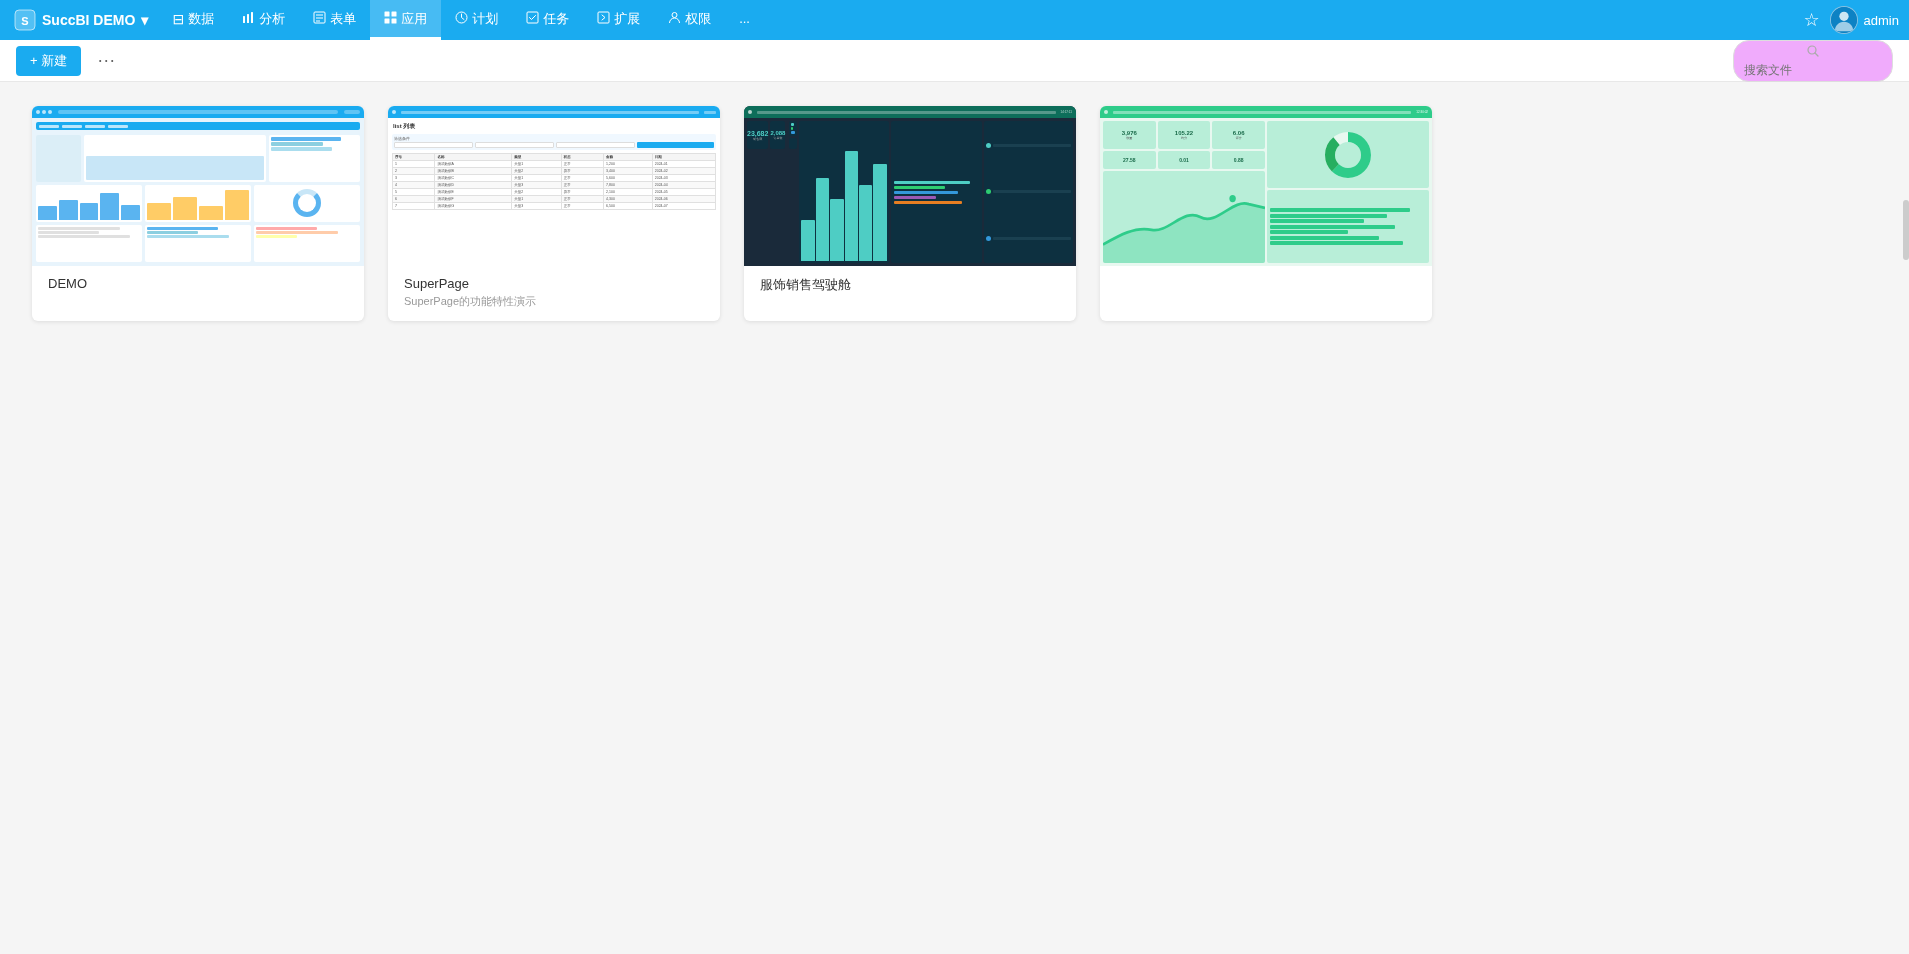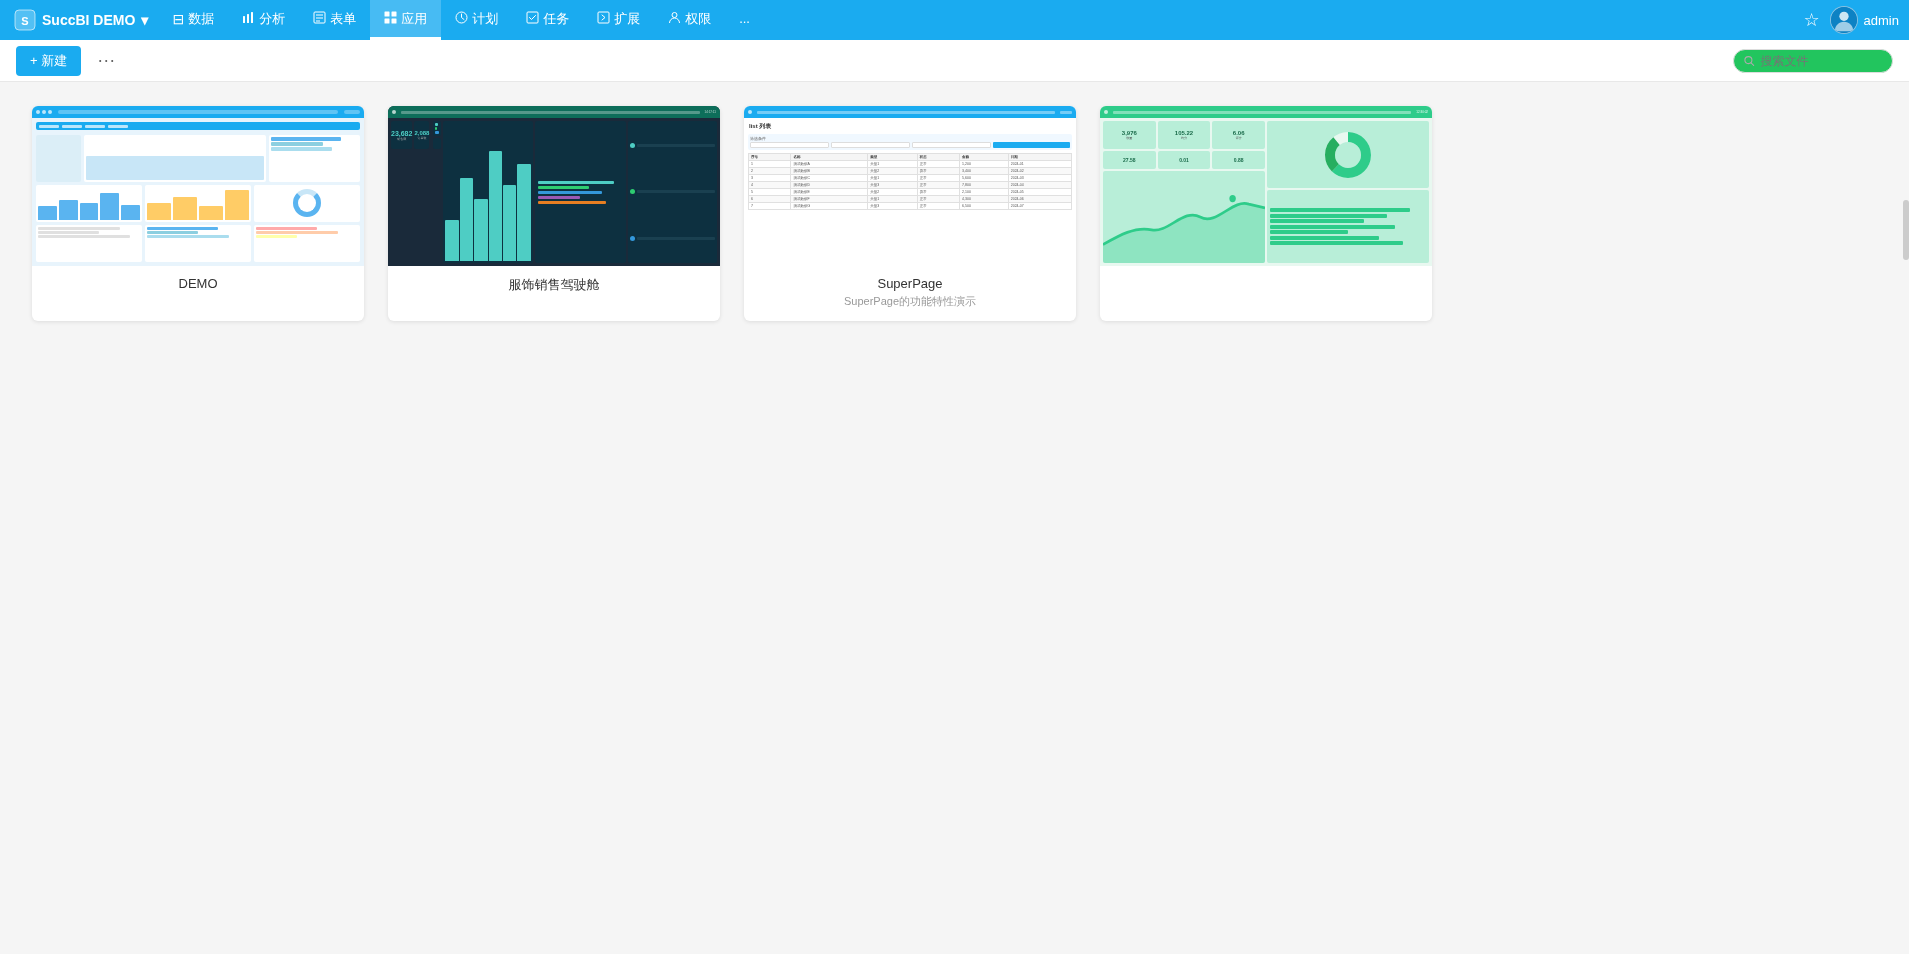--- a/index.html
+++ b/index.html
@@ -102,22 +102,23 @@
       border-radius: 4px;
     }
     .toolbar-spacer { flex: 1; }
     .search-box {
       display: flex;
       align-items: center;
       border: 1px solid #ddd;
       border-radius: 16px;
       padding: 4px 10px;
       gap: 6px;
-      background: #22c55e;
+      background: #f0abfc;
       width: 160px;
+      flex-direction: column;
     }
     .search-box input {
       border: none;
       outline: none;
       background: transparent;
       font-size: 12px;
       color: #333;
       width: 100%;
       font-family: inherit;
     }
@@ -143,21 +144,20 @@
       transition: box-shadow 0.2s;
     }
     .card-thumb {
       width: 100%;
       height: 160px;
       overflow: hidden;
       position: relative;
     }
     .card-info {
       padding: 10px 16px 12px;
-      text-align: center;
     }
     .card-title {
       font-size: 13px;
       color: #333;
       font-weight: 500;
     }
     .card-subtitle {
       font-size: 11px;
       color: #999;
       margin-top: 3px;
@@ -447,105 +447,20 @@
                 <div style="height:3px;background:#ffaaaa;border-radius:1px;margin-bottom:1px;width:60%;"></div>
                 <div style="height:3px;background:#ffccaa;border-radius:1px;margin-bottom:1px;width:80%;"></div>
                 <div style="height:3px;background:#ffffaa;border-radius:1px;width:40%;"></div>
               </div>
             </div>
           </div>
         </div>
       </div>
       <div class="card-info">
         <div class="card-title">DEMO</div>
-      </div>
-    </div>
-
-    <div class="card">
-      <div class="card-thumb">
-        <div class="thumb-fushi">
-          <div class="fu-header">
-            <div style="width:4px;height:4px;border-radius:50%;background:rgba(255,255,255,0.7);"></div>
-            <div style="flex:1;height:3px;background:rgba(255,255,255,0.3);border-radius:1px;margin:0 3px;"></div>
-            <div style="font-size:3px;color:rgba(255,255,255,0.7);">14:17:11</div>
-          </div>
-          <div class="fu-body">
-
-            <div style="display:flex;gap:2px;height:28px;flex-shrink:0;">
-              <div style="flex:1;background:#0d3040;border-radius:2px;display:flex;flex-direction:column;align-items:center;justify-content:center;">
-                <div style="font-size:7px;color:#4ecdc4;font-weight:bold;">23,682</div>
-                <div style="font-size:3px;color:#aaa;">销售额</div>
-              </div>
-              <div style="flex:1;background:#0d3040;border-radius:2px;display:flex;flex-direction:column;align-items:center;justify-content:center;">
-                <div style="font-size:6px;color:#4ecdc4;font-weight:bold;">2,088</div>
-                <div style="font-size:3px;color:#aaa;">订单数</div>
-              </div>
-              <div style="flex:2.5;background:#1e3a4a;border-radius:2px;display:flex;align-items:center;justify-content:center;position:relative;overflow:hidden;">
-
-                <svg width="90%" height="90%" viewBox="0 0 100 70" style="position:absolute;">
-                  <path d="M15,20 L35,10 L55,12 L70,8 L85,15 L90,25 L85,35 L80,45 L70,55 L60,60 L50,58 L40,60 L30,55 L20,50 L10,40 L12,30 Z" fill="#2a6e5a" opacity="0.7"></path>
-                  <circle cx="45" cy="30" r="2" fill="#ff6b6b"></circle>
-                  <circle cx="55" cy="25" r="1.5" fill="#ff6b6b"></circle>
-                  <circle cx="65" cy="35" r="1.5" fill="#ff6b6b"></circle>
-                  <circle cx="35" cy="40" r="1.5" fill="#ff6b6b"></circle>
-                  <circle cx="50" cy="45" r="2" fill="#ff6b6b"></circle>
-                </svg>
-              </div>
-              <div style="flex:1.5;display:flex;flex-direction:column;gap:2px;">
-                <div style="flex:1;background:#0d3040;border-radius:2px;display:flex;flex-direction:column;justify-content:center;padding:2px;">
-                  <div style="height:3px;background:#4ecdc4;border-radius:1px;width:70%;margin-bottom:1px;"></div>
-                  <div style="height:3px;background:#2ecc71;border-radius:1px;width:50%;margin-bottom:1px;"></div>
-                  <div style="height:3px;background:#3498db;border-radius:1px;width:80%;"></div>
-                </div>
-                <div style="flex:1;background:#0d3040;border-radius:2px;display:flex;align-items:flex-end;gap:1px;padding:2px;">
-                  <div style="flex:1;background:#4ecdc4;height:60%;border-radius:1px 1px 0 0;"></div>
-                  <div style="flex:1;background:#4ecdc4;height:80%;border-radius:1px 1px 0 0;"></div>
-                  <div style="flex:1;background:#4ecdc4;height:50%;border-radius:1px 1px 0 0;"></div>
-                  <div style="flex:1;background:#4ecdc4;height:90%;border-radius:1px 1px 0 0;"></div>
-                  <div style="flex:1;background:#4ecdc4;height:70%;border-radius:1px 1px 0 0;"></div>
-                </div>
-              </div>
-            </div>
-
-            <div style="display:flex;gap:2px;flex:1;min-height:0;">
-              <div style="flex:1;background:#0d3040;border-radius:2px;display:flex;align-items:flex-end;gap:1px;padding:2px;">
-                <div style="flex:1;background:#4ecdc4;height:30%;border-radius:1px 1px 0 0;"></div>
-                <div style="flex:1;background:#4ecdc4;height:60%;border-radius:1px 1px 0 0;"></div>
-                <div style="flex:1;background:#4ecdc4;height:45%;border-radius:1px 1px 0 0;"></div>
-                <div style="flex:1;background:#4ecdc4;height:80%;border-radius:1px 1px 0 0;"></div>
-                <div style="flex:1;background:#4ecdc4;height:55%;border-radius:1px 1px 0 0;"></div>
-                <div style="flex:1;background:#4ecdc4;height:70%;border-radius:1px 1px 0 0;"></div>
-              </div>
-              <div style="flex:1;background:#0d3040;border-radius:2px;display:flex;flex-direction:column;justify-content:center;padding:3px;gap:2px;">
-                <div style="height:3px;background:#4ecdc4;border-radius:1px;width:90%;"></div>
-                <div style="height:3px;background:#2ecc71;border-radius:1px;width:60%;"></div>
-                <div style="height:3px;background:#3498db;border-radius:1px;width:75%;"></div>
-                <div style="height:3px;background:#9b59b6;border-radius:1px;width:50%;"></div>
-                <div style="height:3px;background:#e67e22;border-radius:1px;width:80%;"></div>
-              </div>
-              <div style="flex:1;background:#0d3040;border-radius:2px;padding:2px;display:flex;flex-direction:column;gap:1px;justify-content:space-around;">
-                <div style="display:flex;align-items:center;gap:2px;">
-                  <div style="width:5px;height:5px;border-radius:50%;background:#4ecdc4;flex-shrink:0;"></div>
-                  <div style="height:3px;background:#1a4050;border-radius:1px;flex:1;"></div>
-                </div>
-                <div style="display:flex;align-items:center;gap:2px;">
-                  <div style="width:5px;height:5px;border-radius:50%;background:#2ecc71;flex-shrink:0;"></div>
-                  <div style="height:3px;background:#1a4050;border-radius:1px;flex:1;"></div>
-                </div>
-                <div style="display:flex;align-items:center;gap:2px;">
-                  <div style="width:5px;height:5px;border-radius:50%;background:#3498db;flex-shrink:0;"></div>
-                  <div style="height:3px;background:#1a4050;border-radius:1px;flex:1;"></div>
-                </div>
-              </div>
-            </div>
-          </div>
-        </div>
-      </div>
-      <div class="card-info">
-        <div class="card-title">服饰销售驾驶舱</div>
       </div>
     </div>
 
     <div class="card">
       <div class="card-thumb">
         <div class="thumb-superpage">
           <div class="sp-header">
             <div class="dot" style="width:4px;height:4px;border-radius:50%;background:rgba(255,255,255,0.7);"></div>
             <div style="flex:1;height:3px;background:rgba(255,255,255,0.4);border-radius:1px;margin:0 3px;"></div>
             <div style="width:12px;height:3px;background:rgba(255,255,255,0.4);border-radius:1px;"></div>
@@ -635,20 +550,105 @@
         </div>
       </div>
       <div class="card-info">
         <div class="card-title">SuperPage</div>
         <div class="card-subtitle">SuperPage的功能特性演示</div>
       </div>
     </div>
 
     <div class="card">
       <div class="card-thumb">
+        <div class="thumb-fushi">
+          <div class="fu-header">
+            <div style="width:4px;height:4px;border-radius:50%;background:rgba(255,255,255,0.7);"></div>
+            <div style="flex:1;height:3px;background:rgba(255,255,255,0.3);border-radius:1px;margin:0 3px;"></div>
+            <div style="font-size:3px;color:rgba(255,255,255,0.7);">14:17:11</div>
+          </div>
+          <div class="fu-body">
+
+            <div style="display:flex;gap:2px;height:28px;flex-shrink:0;">
+              <div style="flex:1;background:#0d3040;border-radius:2px;display:flex;flex-direction:column;align-items:center;justify-content:center;">
+                <div style="font-size:7px;color:#4ecdc4;font-weight:bold;">23,682</div>
+                <div style="font-size:3px;color:#aaa;">销售额</div>
+              </div>
+              <div style="flex:1;background:#0d3040;border-radius:2px;display:flex;flex-direction:column;align-items:center;justify-content:center;">
+                <div style="font-size:6px;color:#4ecdc4;font-weight:bold;">2,088</div>
+                <div style="font-size:3px;color:#aaa;">订单数</div>
+              </div>
+              <div style="flex:2.5;background:#1e3a4a;border-radius:2px;display:flex;align-items:center;justify-content:center;position:relative;overflow:hidden;">
+
+                <svg width="90%" height="90%" viewBox="0 0 100 70" style="position:absolute;">
+                  <path d="M15,20 L35,10 L55,12 L70,8 L85,15 L90,25 L85,35 L80,45 L70,55 L60,60 L50,58 L40,60 L30,55 L20,50 L10,40 L12,30 Z" fill="#2a6e5a" opacity="0.7"></path>
+                  <circle cx="45" cy="30" r="2" fill="#ff6b6b"></circle>
+                  <circle cx="55" cy="25" r="1.5" fill="#ff6b6b"></circle>
+                  <circle cx="65" cy="35" r="1.5" fill="#ff6b6b"></circle>
+                  <circle cx="35" cy="40" r="1.5" fill="#ff6b6b"></circle>
+                  <circle cx="50" cy="45" r="2" fill="#ff6b6b"></circle>
+                </svg>
+              </div>
+              <div style="flex:1.5;display:flex;flex-direction:column;gap:2px;">
+                <div style="flex:1;background:#0d3040;border-radius:2px;display:flex;flex-direction:column;justify-content:center;padding:2px;">
+                  <div style="height:3px;background:#4ecdc4;border-radius:1px;width:70%;margin-bottom:1px;"></div>
+                  <div style="height:3px;background:#2ecc71;border-radius:1px;width:50%;margin-bottom:1px;"></div>
+                  <div style="height:3px;background:#3498db;border-radius:1px;width:80%;"></div>
+                </div>
+                <div style="flex:1;background:#0d3040;border-radius:2px;display:flex;align-items:flex-end;gap:1px;padding:2px;">
+                  <div style="flex:1;background:#4ecdc4;height:60%;border-radius:1px 1px 0 0;"></div>
+                  <div style="flex:1;background:#4ecdc4;height:80%;border-radius:1px 1px 0 0;"></div>
+                  <div style="flex:1;background:#4ecdc4;height:50%;border-radius:1px 1px 0 0;"></div>
+                  <div style="flex:1;background:#4ecdc4;height:90%;border-radius:1px 1px 0 0;"></div>
+                  <div style="flex:1;background:#4ecdc4;height:70%;border-radius:1px 1px 0 0;"></div>
+                </div>
+              </div>
+            </div>
+
+            <div style="display:flex;gap:2px;flex:1;min-height:0;">
+              <div style="flex:1;background:#0d3040;border-radius:2px;display:flex;align-items:flex-end;gap:1px;padding:2px;">
+                <div style="flex:1;background:#4ecdc4;height:30%;border-radius:1px 1px 0 0;"></div>
+                <div style="flex:1;background:#4ecdc4;height:60%;border-radius:1px 1px 0 0;"></div>
+                <div style="flex:1;background:#4ecdc4;height:45%;border-radius:1px 1px 0 0;"></div>
+                <div style="flex:1;background:#4ecdc4;height:80%;border-radius:1px 1px 0 0;"></div>
+                <div style="flex:1;background:#4ecdc4;height:55%;border-radius:1px 1px 0 0;"></div>
+                <div style="flex:1;background:#4ecdc4;height:70%;border-radius:1px 1px 0 0;"></div>
+              </div>
+              <div style="flex:1;background:#0d3040;border-radius:2px;display:flex;flex-direction:column;justify-content:center;padding:3px;gap:2px;">
+                <div style="height:3px;background:#4ecdc4;border-radius:1px;width:90%;"></div>
+                <div style="height:3px;background:#2ecc71;border-radius:1px;width:60%;"></div>
+                <div style="height:3px;background:#3498db;border-radius:1px;width:75%;"></div>
+                <div style="height:3px;background:#9b59b6;border-radius:1px;width:50%;"></div>
+                <div style="height:3px;background:#e67e22;border-radius:1px;width:80%;"></div>
+              </div>
+              <div style="flex:1;background:#0d3040;border-radius:2px;padding:2px;display:flex;flex-direction:column;gap:1px;justify-content:space-around;">
+                <div style="display:flex;align-items:center;gap:2px;">
+                  <div style="width:5px;height:5px;border-radius:50%;background:#4ecdc4;flex-shrink:0;"></div>
+                  <div style="height:3px;background:#1a4050;border-radius:1px;flex:1;"></div>
+                </div>
+                <div style="display:flex;align-items:center;gap:2px;">
+                  <div style="width:5px;height:5px;border-radius:50%;background:#2ecc71;flex-shrink:0;"></div>
+                  <div style="height:3px;background:#1a4050;border-radius:1px;flex:1;"></div>
+                </div>
+                <div style="display:flex;align-items:center;gap:2px;">
+                  <div style="width:5px;height:5px;border-radius:50%;background:#3498db;flex-shrink:0;"></div>
+                  <div style="height:3px;background:#1a4050;border-radius:1px;flex:1;"></div>
+                </div>
+              </div>
+            </div>
+          </div>
+        </div>
+      </div>
+      <div class="card-info">
+        <div class="card-title">服饰销售驾驶舱</div>
+      </div>
+    </div>
+
+    <div class="card">
+      <div class="card-thumb">
         <div class="thumb-movie">
           <div class="mv-header">
             <div style="width:4px;height:4px;border-radius:50%;background:rgba(255,255,255,0.7);"></div>
             <div style="flex:1;height:3px;background:rgba(255,255,255,0.4);border-radius:1px;margin:0 3px;"></div>
             <div style="font-size:3px;color:rgba(255,255,255,0.9);">12:30:02</div>
           </div>
           <div class="mv-body">
             <div class="mv-left">
 
               <div style="display:flex;gap:2px;flex-shrink:0;height:28px;">

